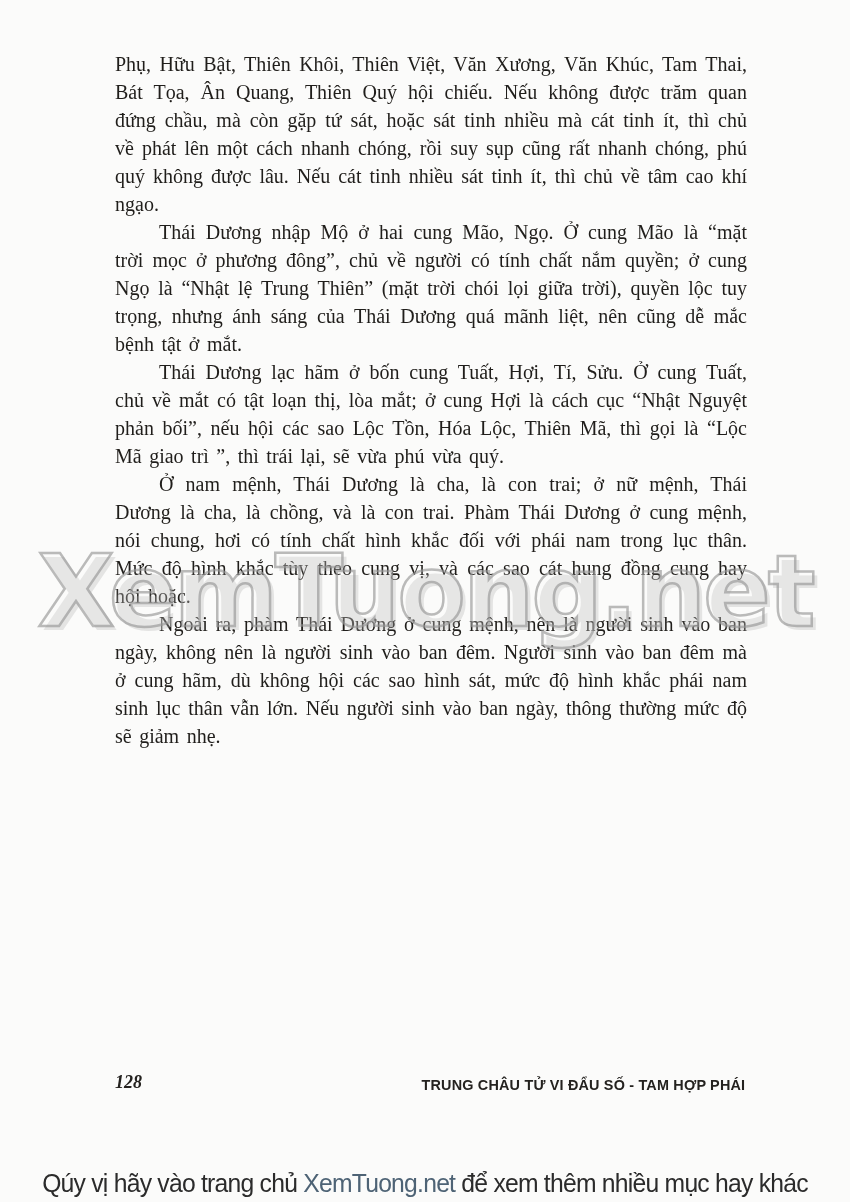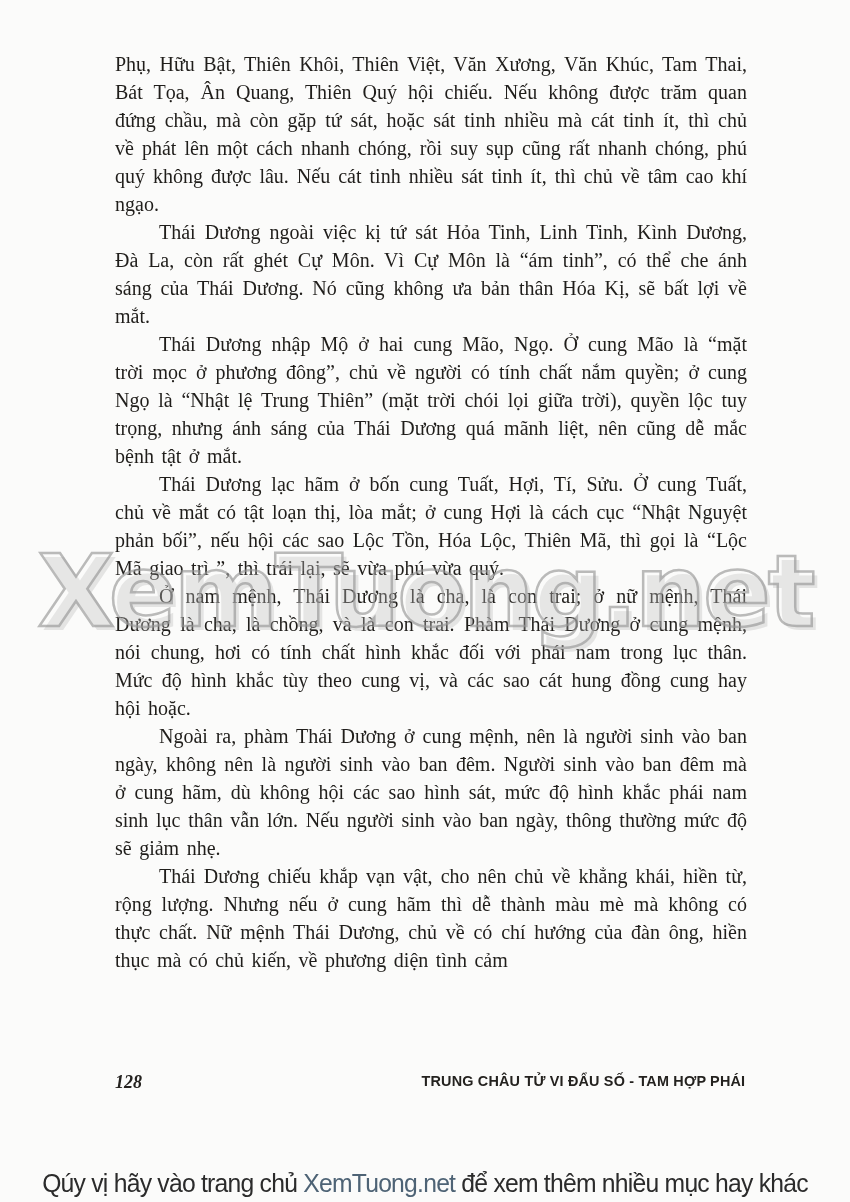--- a/index.html
+++ b/index.html
@@ -35,21 +35,21 @@
     text-shadow:4px 4px 0 rgba(175,175,175,0.30);
     pointer-events:none;
     user-select:none;
     z-index:5;
   }
   .footer{
     position:absolute;
     left:115px;right:105px;top:1072px;
     display:flex;
     justify-content:space-between;
-    align-items:flex-start;
+    align-items:flex-end;
   }
   .page-number{
     font-family:"Liberation Serif", serif;
     font-style:italic;
     font-weight:bold;
     font-size:18px;
     color:#24221f;
   }
   .book-title{
     font-family:"Liberation Sans", sans-serif;
@@ -73,26 +73,24 @@
   }
   .banner .link{cursor:pointer;}
 </style>
 </head>
 <body>
 
 <div class="page">
 
   <div class="body-text">
       <p class="para">Phụ, Hữu Bật, Thiên Khôi, Thiên Việt, Văn Xương, Văn Khúc, Tam Thai, Bát Tọa, Ân Quang, Thiên Quý hội chiếu. Nếu không được trăm quan đứng chầu, mà còn gặp tứ sát, hoặc sát tinh nhiều mà cát tinh ít, thì chủ về phát lên một cách nhanh chóng, rồi suy sụp cũng rất nhanh chóng, phú quý không được lâu. Nếu cát tinh nhiều sát tinh ít, thì chủ về tâm cao khí ngạo.</p>
-      <p class="para indent">Thái Dương ngoài việc kị tứ sát Hỏa Tinh, Linh Tinh, Kình Dương, Đà La, còn rất ghét Cự Môn. Vì Cự Môn là “ám tinh”, có thể che ánh sáng của Thái Dương. Nó cũng không ưa bản thân Hóa Kị, sẽ bất lợi về mắt.</p>
       <p class="para indent">Thái Dương nhập Mộ ở hai cung Mão, Ngọ. Ở cung Mão là “mặt trời mọc ở phương đông”, chủ về người có tính chất nắm quyền; ở cung Ngọ là “Nhật lệ Trung Thiên” (mặt trời chói lọi giữa trời), quyền lộc tuy trọng, nhưng ánh sáng của Thái Dương quá mãnh liệt, nên cũng dễ mắc bệnh tật ở mắt.</p>
       <p class="para indent">Thái Dương lạc hãm ở bốn cung Tuất, Hợi, Tí, Sửu. Ở cung Tuất, chủ về mắt có tật loạn thị, lòa mắt; ở cung Hợi là cách cục “Nhật Nguyệt phản bối”, nếu hội các sao Lộc Tồn, Hóa Lộc, Thiên Mã, thì gọi là “Lộc Mã giao trì ”, thì trái lại, sẽ vừa phú vừa quý.</p>
       <p class="para indent">Ở nam mệnh, Thái Dương là cha, là con trai; ở nữ mệnh, Thái Dương là cha, là chồng, và là con trai. Phàm Thái Dương ở cung mệnh, nói chung, hơi có tính chất hình khắc đối với phái nam trong lục thân. Mức độ hình khắc tùy theo cung vị, và các sao cát hung đồng cung hay hội hoặc.</p>
       <p class="para indent">Ngoài ra, phàm Thái Dương ở cung mệnh, nên là người sinh vào ban ngày, không nên là người sinh vào ban đêm. Người sinh vào ban đêm mà ở cung hãm, dù không hội các sao hình sát, mức độ hình khắc phái nam sinh lục thân vẫn lớn. Nếu người sinh vào ban ngày, thông thường mức độ sẽ giảm nhẹ.</p>
-      <p class="para indent">Thái Dương chiếu khắp vạn vật, cho nên chủ về khẳng khái, hiền từ, rộng lượng. Nhưng nếu ở cung hãm thì dễ thành màu mè mà không có thực chất. Nữ mệnh Thái Dương, chủ về có chí hướng của đàn ông, hiền thục mà có chủ kiến, về phương diện tình cảm</p>
     </div>
 
   <div class="watermark">XemTuong.net</div>
 
   <div class="footer">
     <span class="page-number">128</span>
     <span class="book-title">TRUNG CHÂU TỬ VI ĐẨU SỐ - TAM HỢP PHÁI</span>
   </div>
 
   <div class="banner" style="color: rgb(43, 43, 43);">

